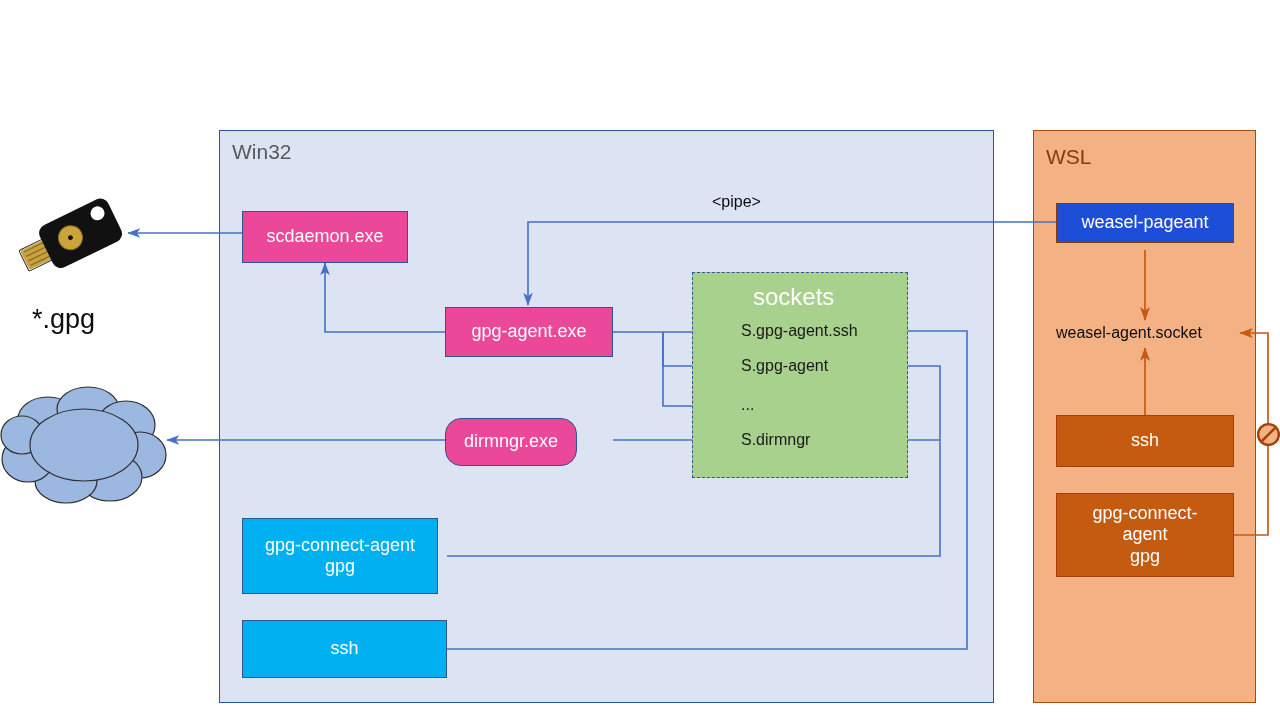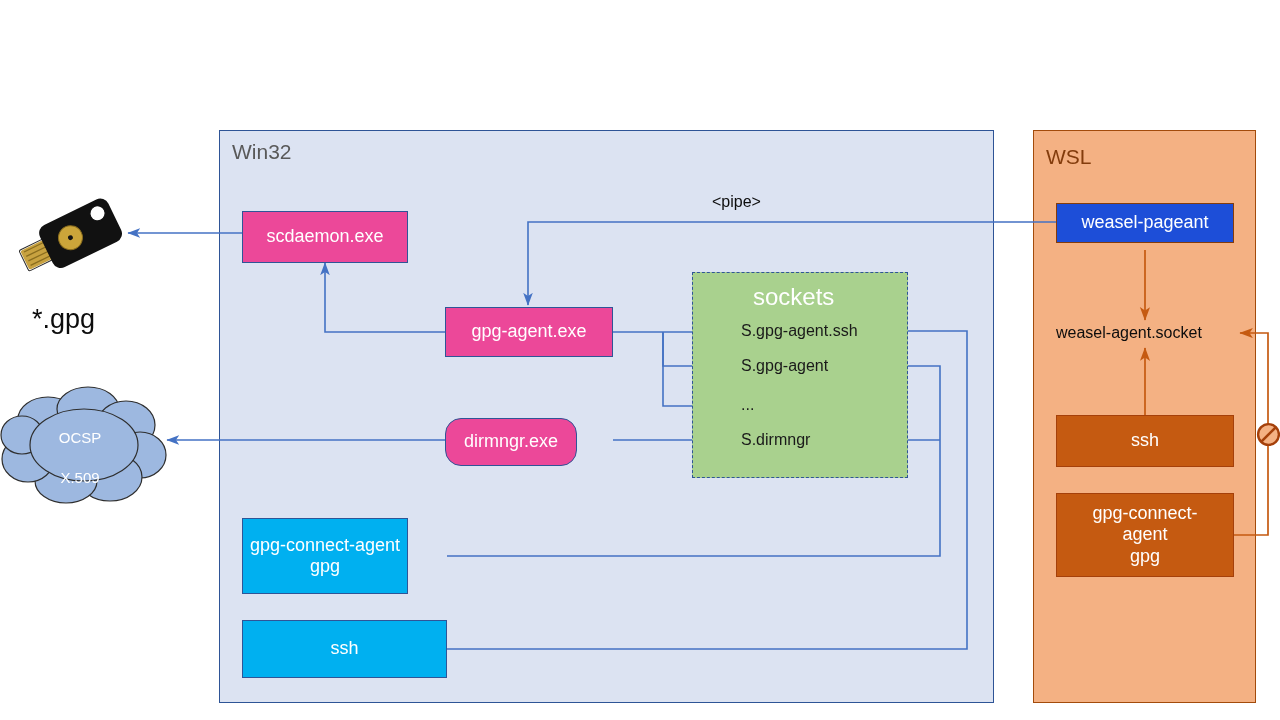--- a/index.html
+++ b/index.html
@@ -88,21 +88,21 @@
       <path d="M1234,535 L1268,535 L1268,333 L1240,333" marker-end="url(#arwO)"></path>
     </g>
   </svg>
 
   <div class="node box-blue" style="left:242px;top:211px;width:166px;height:52px;">scdaemon.exe</div>
 
   <div class="node box-blue" style="left:445px;top:307px;width:168px;height:50px;">gpg-agent.exe</div>
 
   <div class="node box-blue" style="left:445px;top:418px;width:132px;height:48px;border-radius:16px;">dirmngr.exe</div>
 
-  <div class="node box-cyan" style="left:242px;top:518px;width:166px;height:76px;flex-direction:column;">
+  <div class="node box-cyan" style="left:242px;top:518px;width:196px;height:76px;flex-direction:column;">
     <span>gpg-connect-agent</span>
     <span>gpg</span>
   </div>
 
   <div class="node box-cyan" style="left:242px;top:620px;width:205px;height:58px;">ssh</div>
 
   <div class="node sockets-box" style="left:692px;top:272px;width:216px;height:206px;"></div>
   <div class="sockets-title" style="left:753px;top:283px;">sockets</div>
   <div class="sock-item" style="left:741px;top:322px;">S.gpg-agent.ssh</div>
   <div class="sock-item" style="left:741px;top:357px;">S.gpg-agent</div>
@@ -158,19 +158,14 @@
       <ellipse cx="88" cy="24" rx="31" ry="22"></ellipse>
       <ellipse cx="126" cy="40" rx="29" ry="24"></ellipse>
       <ellipse cx="140" cy="70" rx="26" ry="23"></ellipse>
       <ellipse cx="110" cy="92" rx="32" ry="24"></ellipse>
       <ellipse cx="66" cy="96" rx="31" ry="22"></ellipse>
       <ellipse cx="28" cy="74" rx="26" ry="23"></ellipse>
       <ellipse cx="22" cy="50" rx="21" ry="19"></ellipse>
       <ellipse cx="84" cy="60" rx="54" ry="36"></ellipse>
     </g>
   </svg>
-  <div class="cloud-text" style="left:10px;top:408px;width:140px;">
-    <div>OCSP</div>
-    <div>X.509</div>
-    <div>Keyservers</div>
-  </div>
 
 </div>
 
 </body></html>

